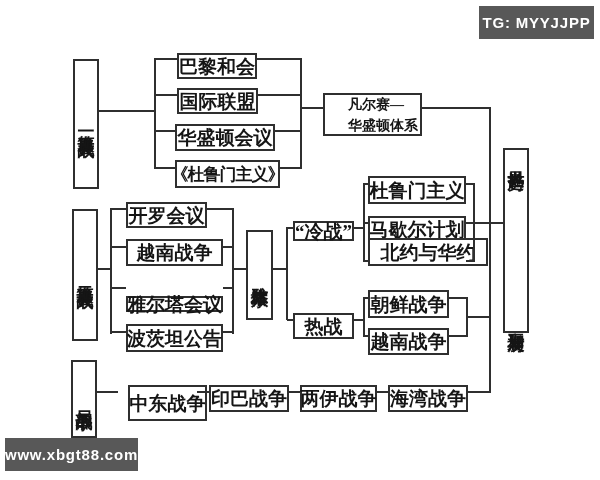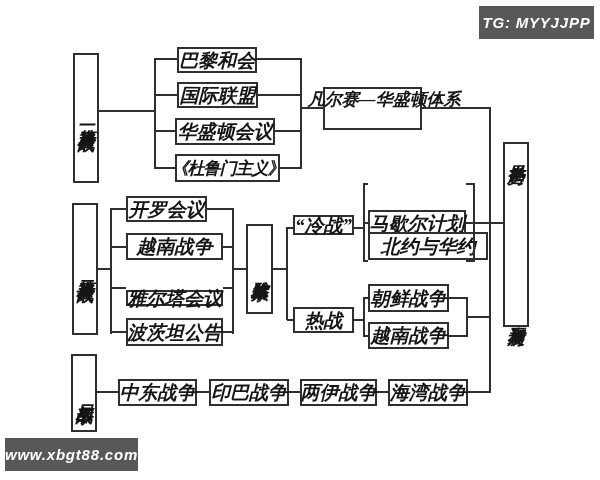--- a/index.html
+++ b/index.html
@@ -6,35 +6,35 @@
     --line:#2f2f2f;
     --text:#151515;
     --badge-bg:#585858;
     --badge-text:#ffffff;
     --bg:#ffffff;
   }
   html,body{margin:0;padding:0;background:#e8e8e8;}
   #canvas{
     position:relative;width:600px;height:480px;background:var(--bg);
     font-family:"Liberation Serif","DejaVu Serif",serif;
-    color:var(--text);overflow:hidden;font-style:italic;
+    color:var(--text);overflow:hidden;
   }
   .box{
     position:absolute;box-sizing:border-box;border:2px solid var(--line);
     background:var(--bg);display:flex;align-items:center;justify-content:center;
-    font-weight:700;font-size:19px;white-space:nowrap;line-height:1;
+    font-weight:700;font-size:19px;white-space:nowrap;line-height:1;margin-top:6px;
   }
   .vbox span{
     writing-mode:vertical-rl;text-orientation:upright;
     font-size:17px;letter-spacing:1px;line-height:1;
   }
   .box-pact{font-size:17px;letter-spacing:-1px;}
   .box-versailles{
-    flex-direction:row;align-items:flex-start;justify-content:center;
-    padding-left:23px;font-size:17px;line-height:21px;
+    flex-direction:column;align-items:flex-start;justify-content:center;
+    padding-left:23px;font-size:14px;line-height:21px;
   }
   .trend{flex-direction:column;justify-content:space-between;padding:7px 0;}
   .trend span{
     writing-mode:vertical-rl;text-orientation:upright;
     font-size:17px;letter-spacing:1px;line-height:1;
   }
   .hl{position:absolute;height:2px;background:var(--line);}
   .vl{position:absolute;width:2px;background:var(--line);}
   .badge{
     position:absolute;background:var(--badge-bg);color:var(--badge-text);
@@ -82,20 +82,21 @@
     </div>
   <div class="box" style="left:126px;top:196px;width:81px;height:26px">开罗会议</div>
   <div class="box" style="left:126px;top:233px;width:97px;height:27px">越南战争</div>
   <div class="box" style="left:126px;top:290px;width:97px;height:16px">雅尔塔会议</div>
   <div class="box" style="left:126px;top:318px;width:97px;height:28px">波茨坦公告</div>
   <div class="box vbox" style="left:246px;top:224px;width:27px;height:90px">
       <span>雅尔塔体系</span>
     </div>
   <div class="box" style="left:293px;top:215px;width:61px;height:20px">“冷战”</div>
   <div class="box" style="left:293px;top:307px;width:61px;height:26px">热战</div>
+  <div class="box" style="left:368px;top:170px;width:98px;height:28px">杜鲁门主义</div>
   <div class="box" style="left:368px;top:210px;width:98px;height:27px">马歇尔计划</div>
   <div class="box" style="left:368px;top:232px;width:120px;height:28px">北约与华约</div>
   <div class="box" style="left:368px;top:284px;width:81px;height:28px">朝鲜战争</div>
   <div class="box" style="left:368px;top:322px;width:81px;height:27px">越南战争</div>
 
   <i class="hl" style="left:98px;top:268px;width:13px"></i>
   <i class="vl" style="left:110px;top:208px;height:126px"></i>
   <i class="hl" style="left:111px;top:208px;width:15px"></i>
   <i class="hl" style="left:111px;top:246px;width:15px"></i>
   <i class="hl" style="left:111px;top:287px;width:15px"></i>
@@ -125,21 +126,21 @@
   <i class="hl" style="left:364px;top:297px;width:4px"></i>
   <i class="hl" style="left:364px;top:335px;width:4px"></i>
   <i class="hl" style="left:449px;top:297px;width:19px"></i>
   <i class="hl" style="left:449px;top:335px;width:19px"></i>
   <i class="vl" style="left:466px;top:297px;height:40px"></i>
   <i class="hl" style="left:467px;top:316px;width:24px"></i>
 
   <div class="box vbox" style="left:71px;top:354px;width:26px;height:78px">
       <span>局部战争</span>
     </div>
-  <div class="box" style="left:118px;top:379px;width:79px;height:27px">中东战争</div>
+  <div class="box" style="left:128px;top:379px;width:79px;height:36px">中东战争</div>
   <div class="box" style="left:209px;top:379px;width:80px;height:27px">印巴战争</div>
   <div class="box" style="left:300px;top:379px;width:77px;height:27px">两伊战争</div>
   <div class="box" style="left:388px;top:379px;width:80px;height:27px">海湾战争</div>
 
   <i class="hl" style="left:97px;top:391px;width:21px"></i>
   <i class="hl" style="left:197px;top:391px;width:12px"></i>
   <i class="hl" style="left:289px;top:391px;width:11px"></i>
   <i class="hl" style="left:377px;top:391px;width:11px"></i>
   <i class="hl" style="left:468px;top:391px;width:23px"></i>
 

